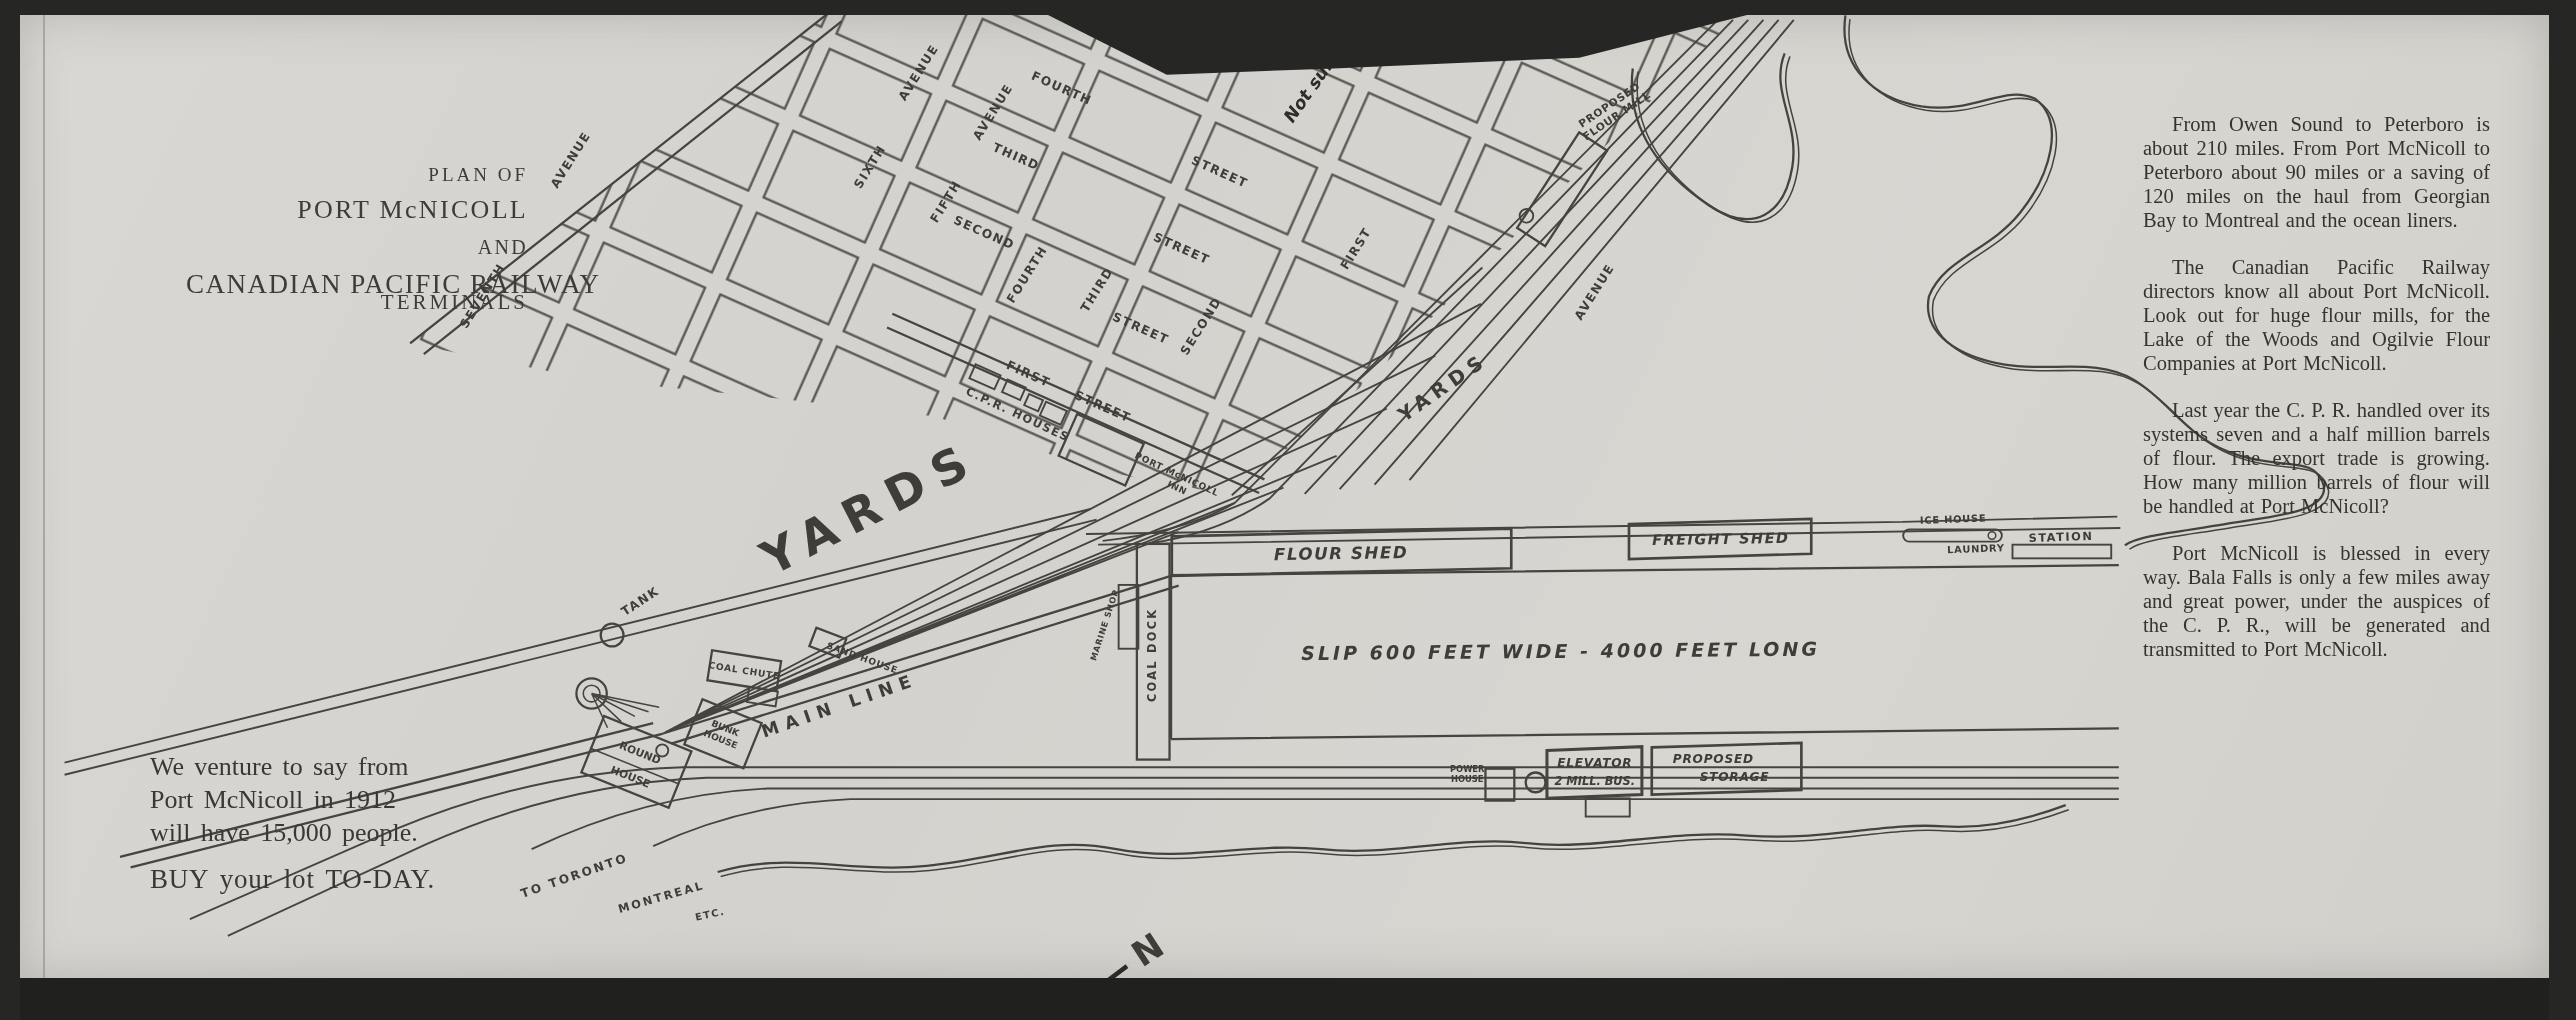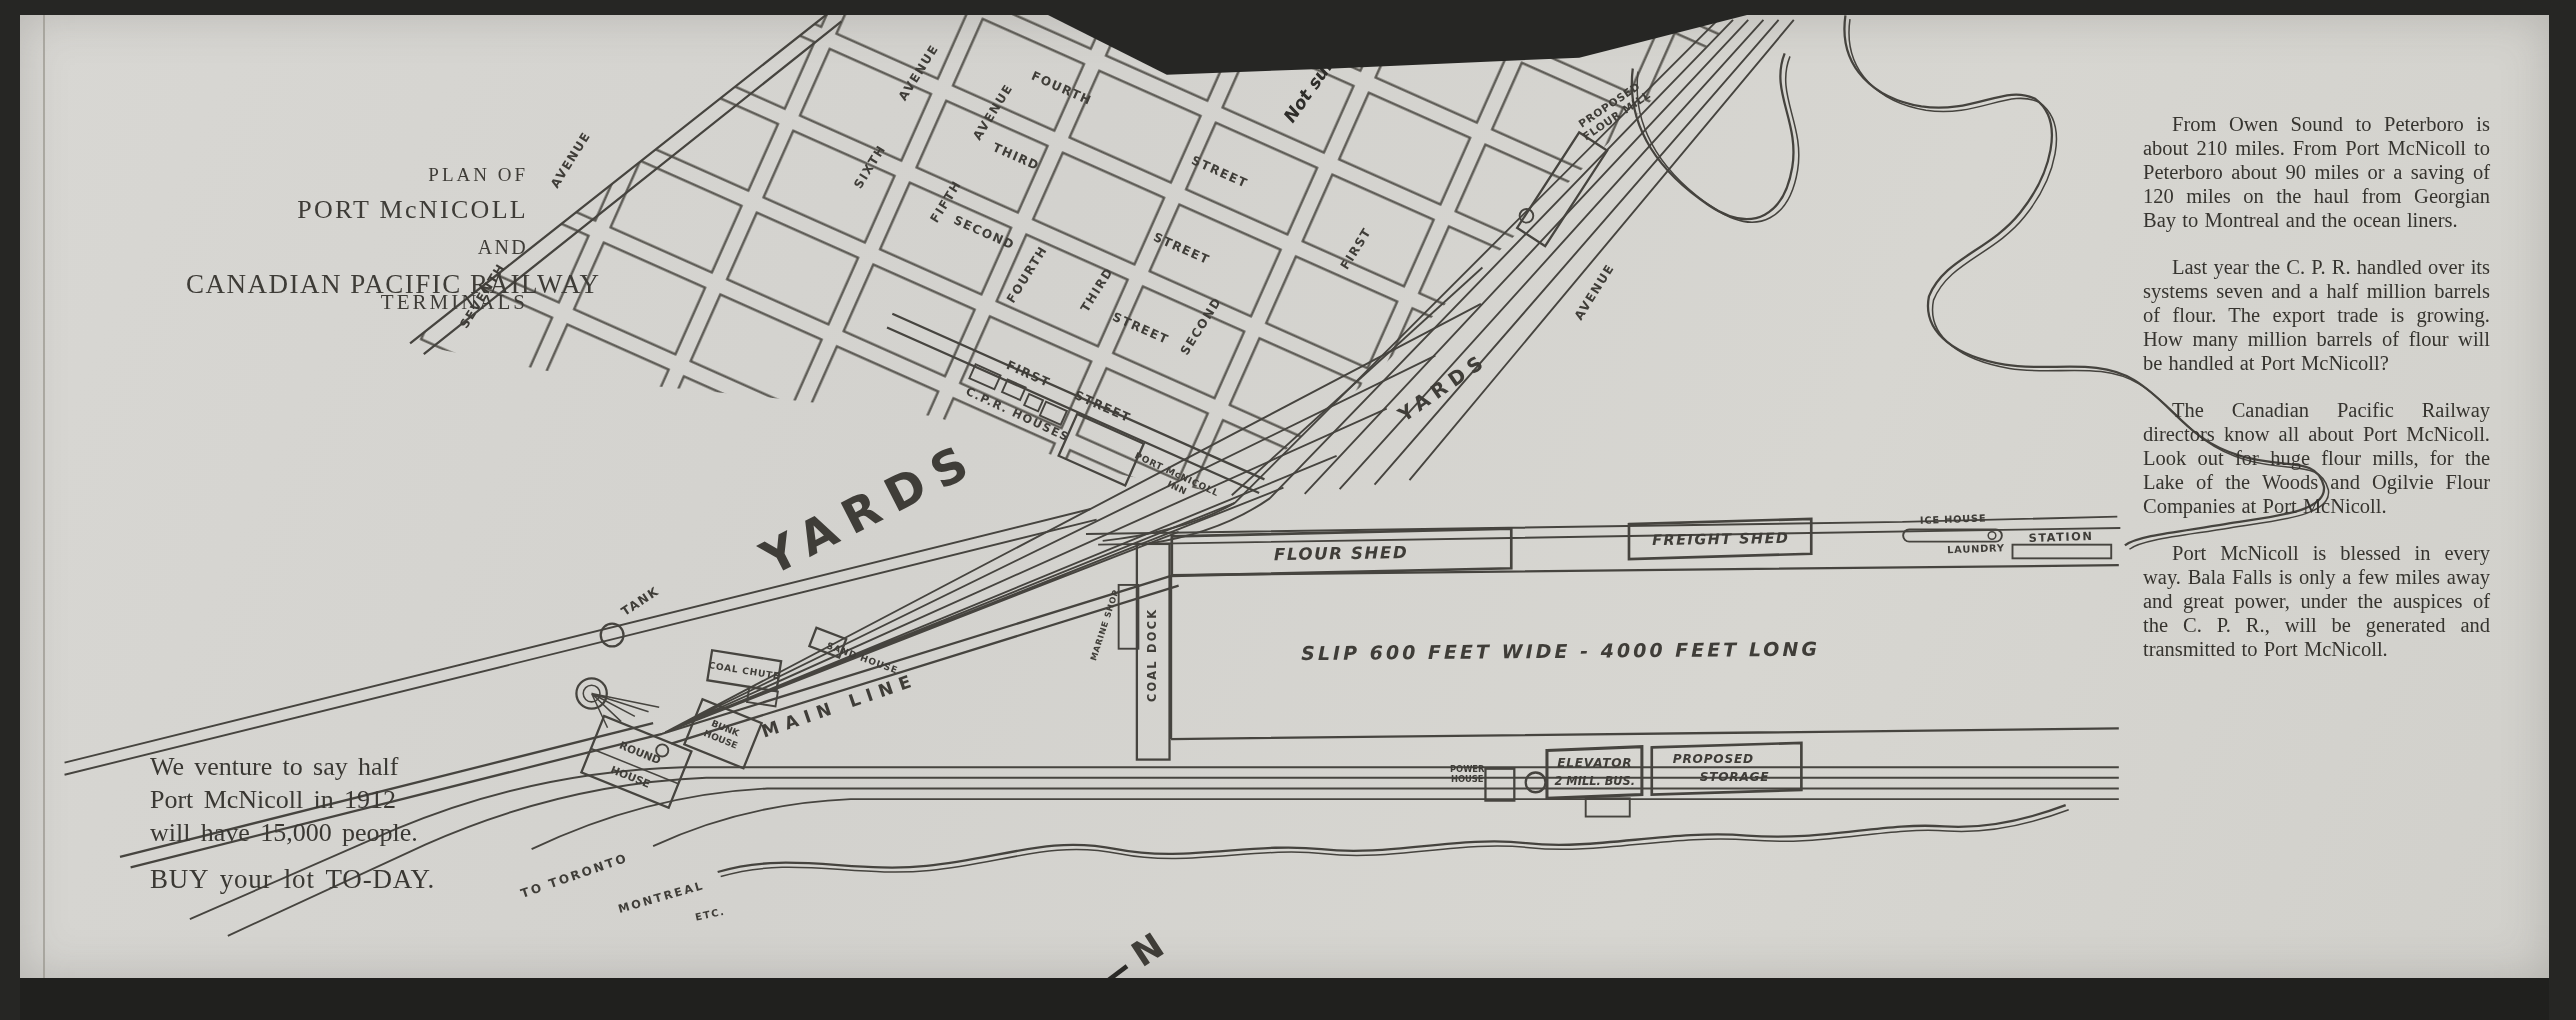--- a/index.html
+++ b/index.html
@@ -244,30 +244,30 @@
 
 <div class="print title-block">
   <div class="title-line t1">PLAN OF</div>
   <div class="title-line t2">PORT McNICOLL</div>
   <div class="title-line t3">AND</div>
   <div class="title-line t4">CANADIAN PACIFIC RAILWAY</div>
   <div class="title-line t5">TERMINALS</div>
 </div>
 
 <div class="print promo">
-  <div>We venture to say half</div>
+  <div>We venture to say from</div>
   <div>Port McNicoll in 1912</div>
   <div>will have 15,000 people.</div>
   <div class="buy">BUY your lot TO-DAY.</div>
 </div>
 
 <div class="print article">
   <p>From Owen Sound to Peterboro is about 210 miles.  From Port McNicoll to Peterboro about 90 miles or a saving of 120 miles on the haul from Georgian Bay to Montreal and the ocean liners.</p>
+  <p>The Canadian Pacific Railway directors know all about Port McNicoll. Look out for huge flour mills, for the Lake of the Woods and Ogilvie Flour Companies at Port McNicoll.</p>
   <p>Last year the C. P. R. handled over its systems seven and a half million barrels of flour.  The export trade is growing.  How many million barrels of flour will be handled at Port McNicoll?</p>
-  <p>The Canadian Pacific Railway directors know all about Port McNicoll. Look out for huge flour mills, for the Lake of the Woods and Ogilvie Flour Companies at Port McNicoll.</p>
   <p>Port McNicoll is blessed in every way.  Bala Falls is only a few miles away and great power, under the auspices of the C. P. R., will be generated and transmitted to Port McNicoll.</p>
 </div>
 
 <div class="band top"></div>
 <div class="band bottom"></div>
 <div class="band left"></div>
 <div class="band right"></div>
 <div class="wedge"></div>
 
 

